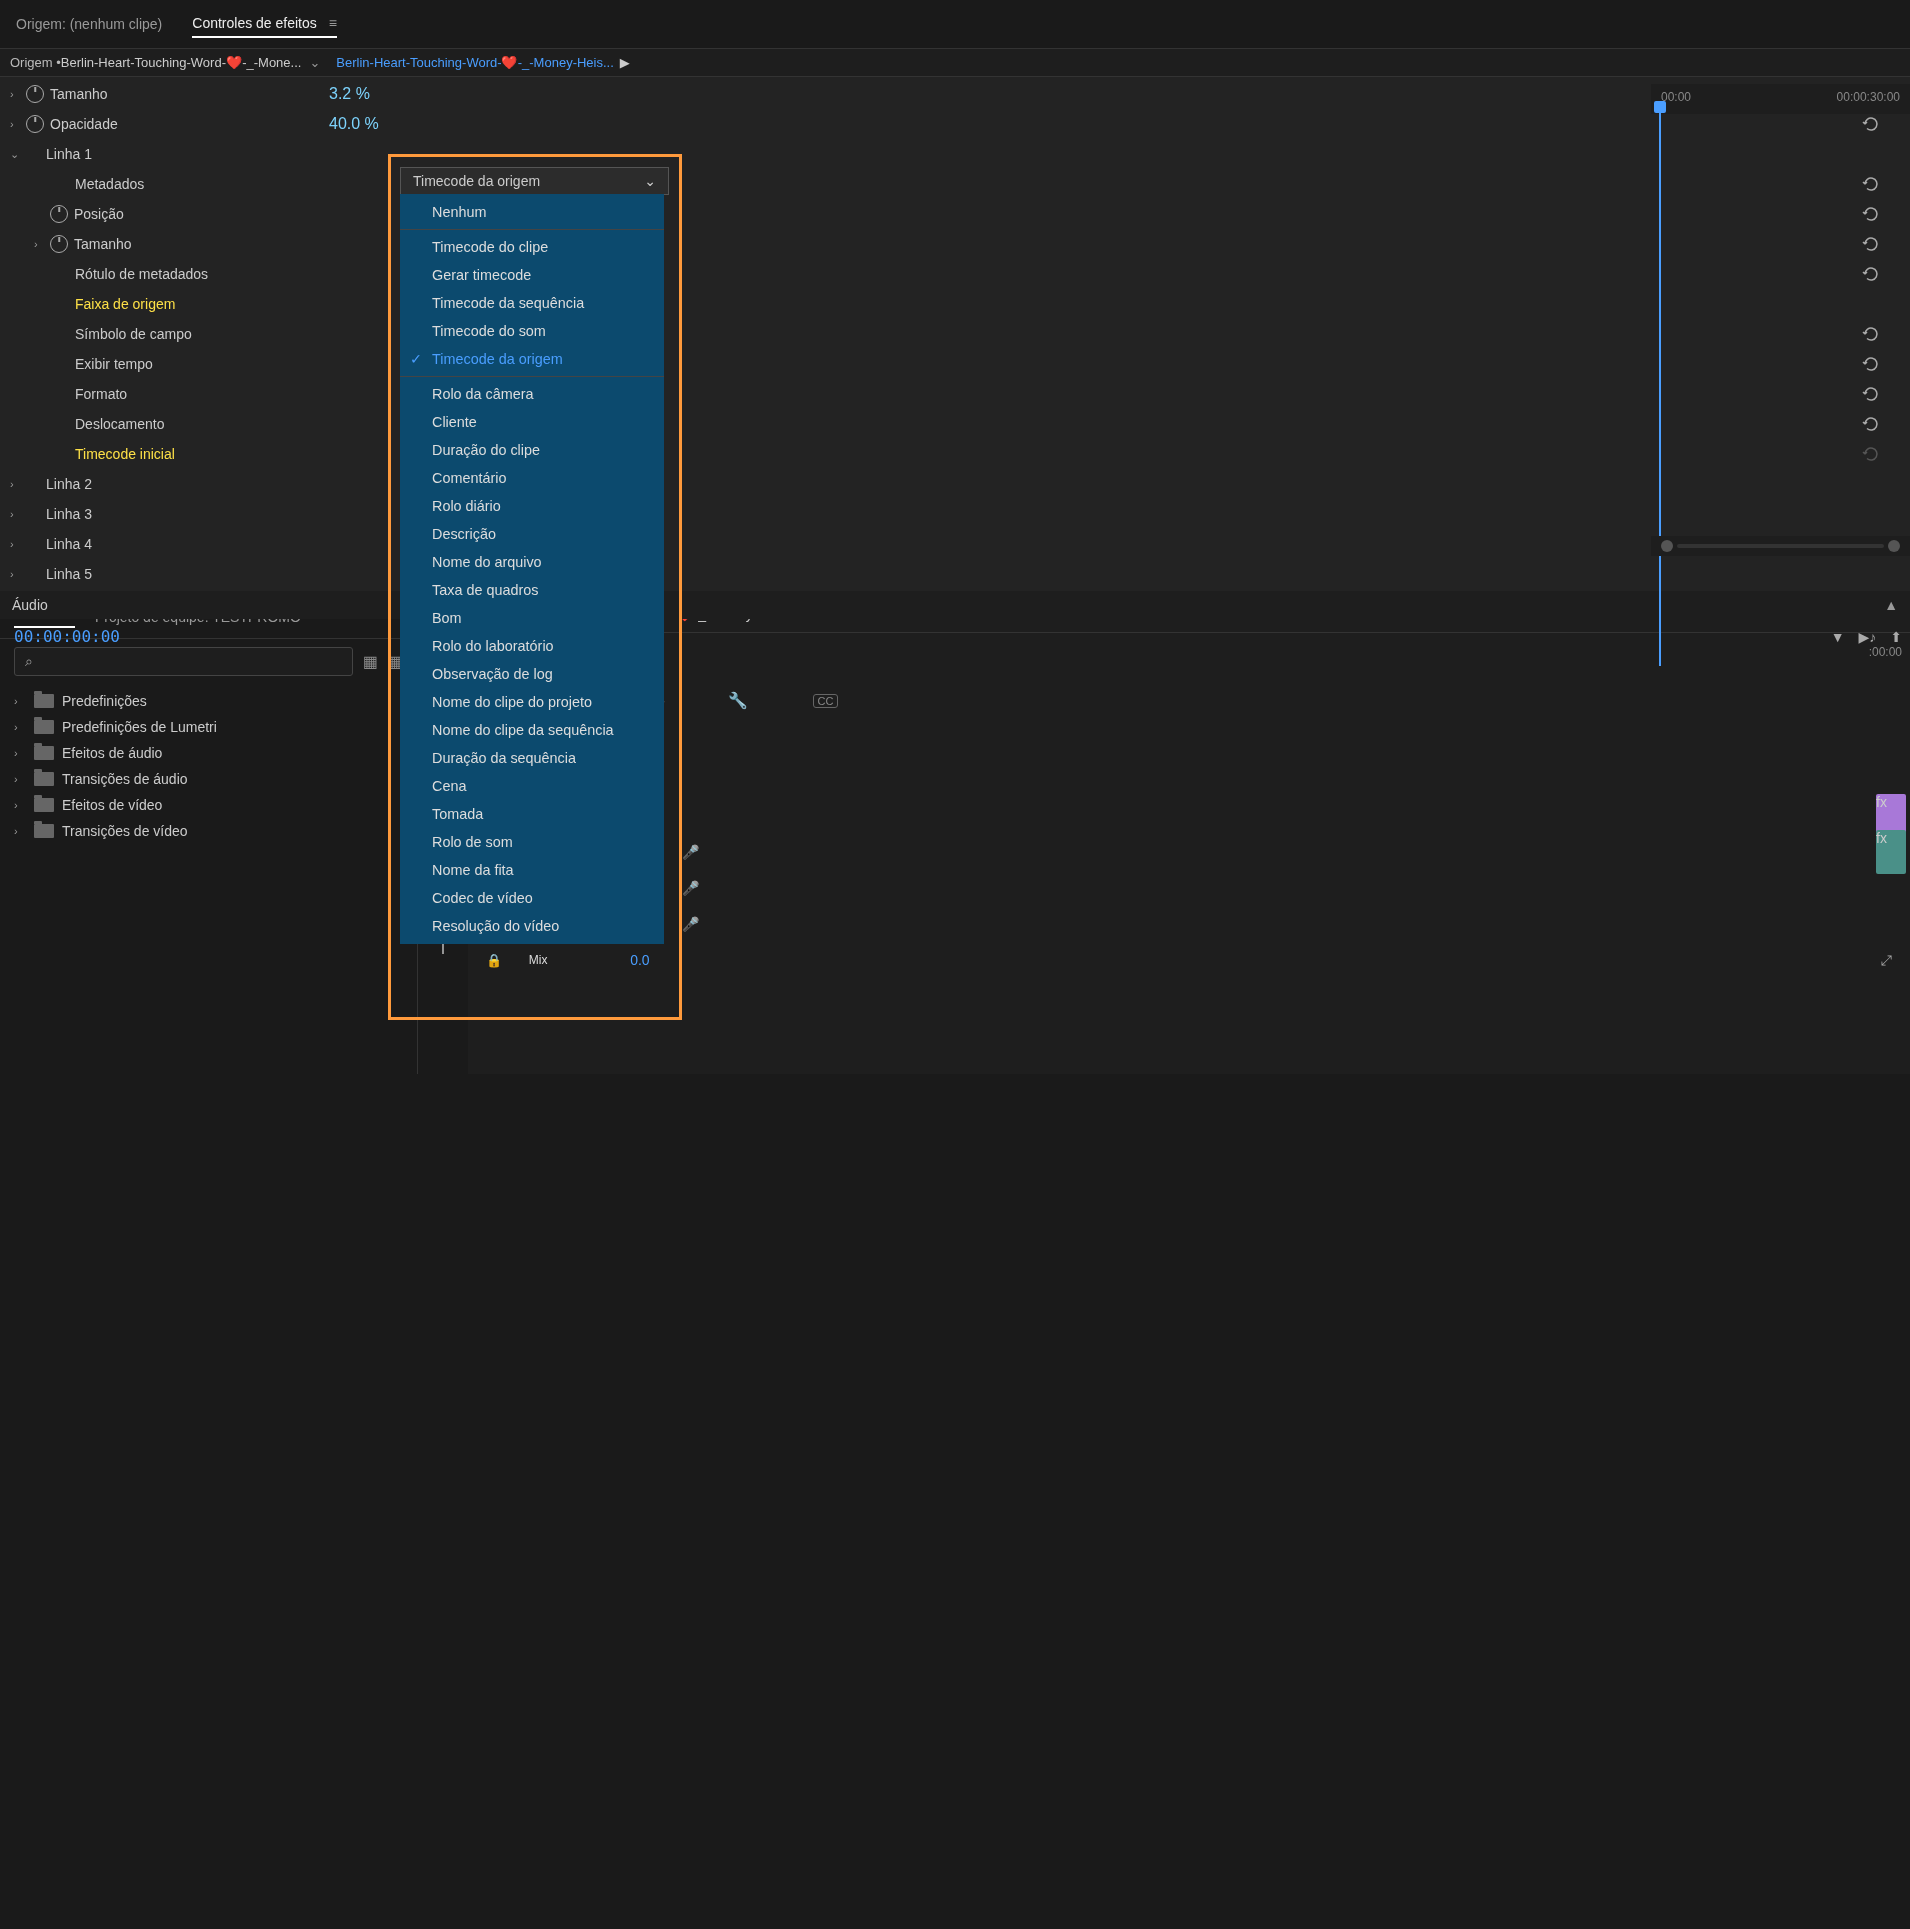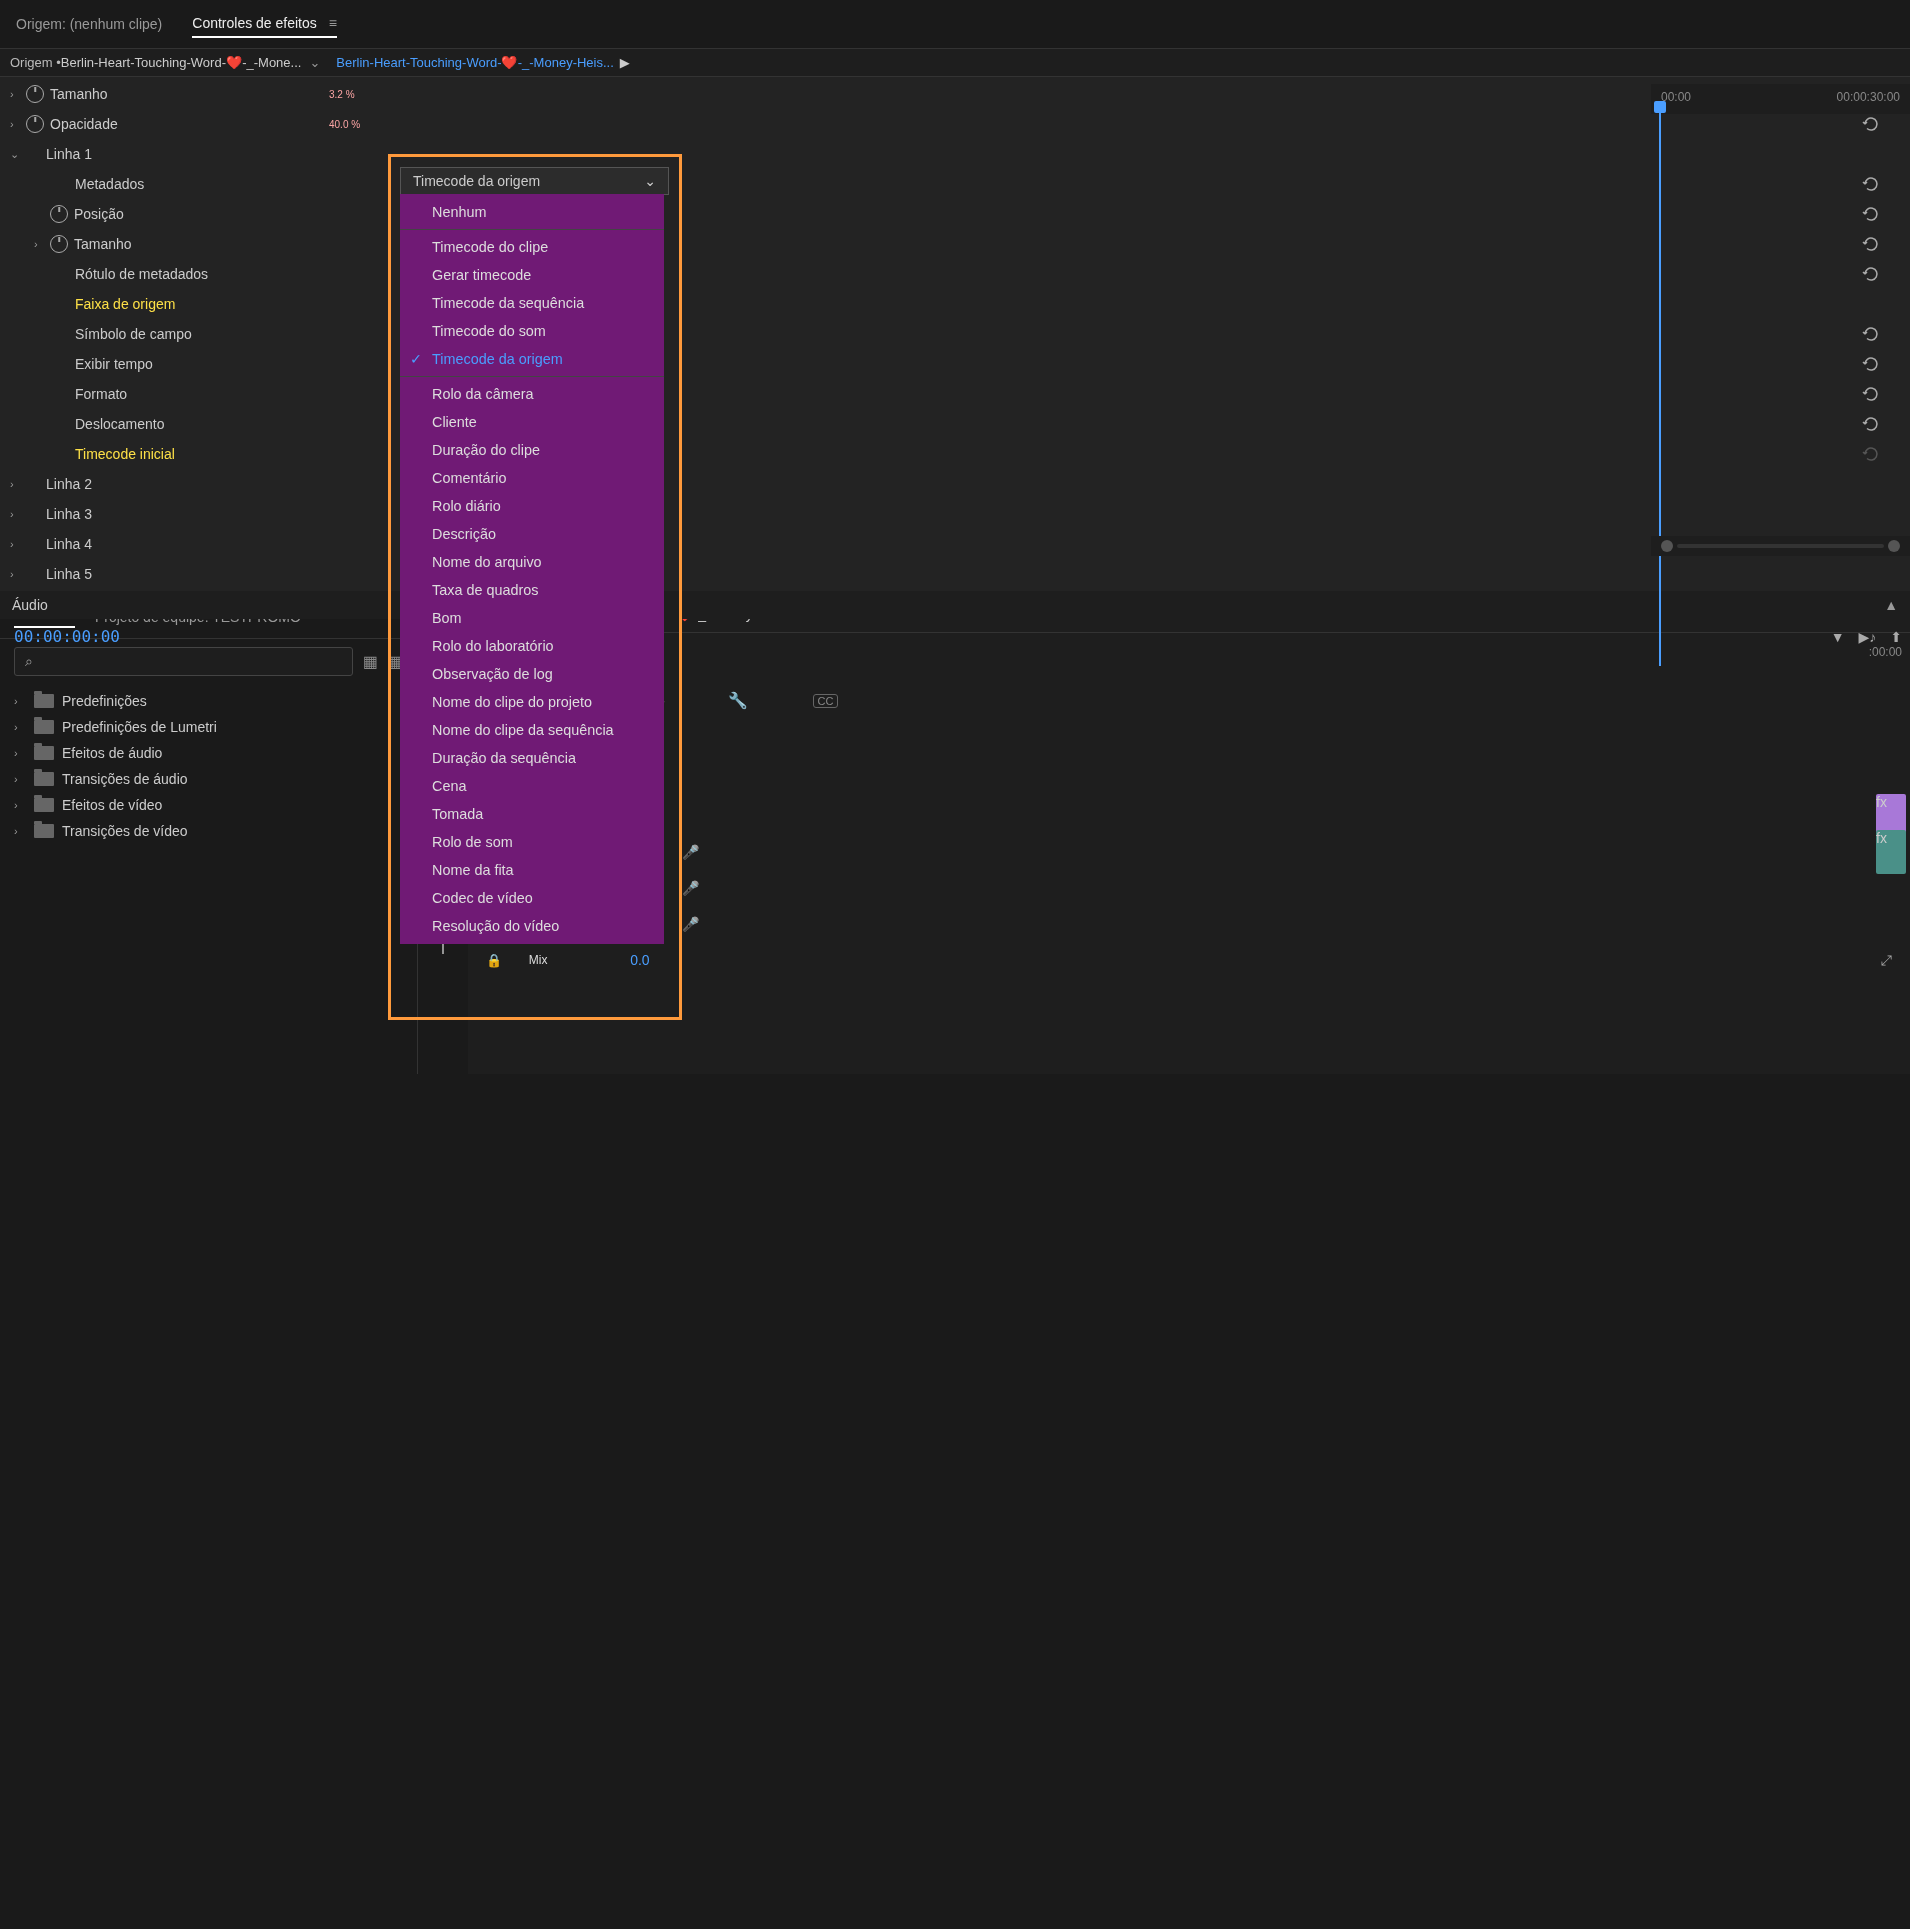--- a/index.html
+++ b/index.html
@@ -24,42 +24,42 @@
     .playhead { position: absolute; right: 249px; top: 60px; width: 2px; height: 557px; background: #4a9eff; }
     .playhead::before { content: ''; position: absolute; top: -8px; left: -5px; width: 12px; height: 12px; background: #4a9eff; border-radius: 2px; }
     
     .props-list { padding: 2px 0; background: #232323; }
     .prop-row { display: flex; align-items: center; padding: 4px 10px; min-height: 30px; position: relative; }
     .disclosure { width: 16px; color: #999; cursor: pointer; font-size: 11px; }
     .stopwatch { width: 18px; height: 18px; border: 1.5px solid #aaa; border-radius: 50%; margin-right: 6px; position: relative; }
     .stopwatch::after { content: ''; position: absolute; top: 1px; left: 50%; width: 1.5px; height: 5px; background: #aaa; transform: translateX(-50%); }
     .prop-label { flex: 0 0 279px; color: #ccc; font-size: 14px; }
     .prop-label.disabled { color: #fde047; }
-    .prop-value { color: #fca5a5; cursor: pointer; font-size: 10px; }
+    .prop-value { color: #7dd3fc; cursor: pointer; font-size: 16px; }
     .indent1 { margin-left: 40px; }
     .indent2 { margin-left: 65px; }
     .reset-icon { position: absolute; right: 30px; width: 18px; height: 16px; cursor: pointer; }
     .reset-icon svg { stroke: #aaa; }
     .reset-icon.disabled svg { stroke: #555; }
     
     .audio-header { padding: 6px 12px; background: #1e1e1e; color: #ccc; display: flex; justify-content: space-between; align-items: center; }
     .triangle-up { color: #999; }
     
     .zoom-bar { display: flex; align-items: center; padding: 4px 10px; background: #1e1e1e; }
     .zoom-handle { width: 12px; height: 12px; border-radius: 50%; background: #555; }
     .zoom-track { flex: 1; height: 4px; background: #333; margin: 0 4px; border-radius: 2px; }
     
     .timecode-blue { color: #4a9eff; font-size: 16px; padding: 8px 14px; font-family: monospace; }
     .bottom-icons { display: flex; gap: 14px; padding: 8px; justify-content: flex-end; }
     .bottom-icons span { color: #aaa; cursor: pointer; }
     
     
     .dropdown-highlight { position: absolute; top: 154px; left: 388px; width: 294px; height: 866px; border: 3px solid #ff9a3c; z-index: 100; }
     .dropdown-select { position: absolute; top: 167px; left: 400px; width: 269px; background: #2c2c2c; border: 1px solid #555; padding: 5px 12px; display: flex; justify-content: space-between; align-items: center; font-size: 14px; z-index: 101; }
-    .dropdown-menu { position: absolute; top: 194px; left: 400px; width: 264px; background: #701a75; z-index: 101; padding: 4px 0; }
+    .dropdown-menu { position: absolute; top: 194px; left: 400px; width: 264px; background: #0c4a6e; z-index: 101; padding: 4px 0; }
     .dropdown-item { padding: 6px 32px; color: #ddd; cursor: pointer; font-size: 14.4px; position: relative; }
     .dropdown-item.selected { color: #4a9eff; }
     .dropdown-item.selected::before { content: '✓'; position: absolute; left: 10px; }
     .dropdown-sep { height: 1px; background: #444; margin: 3px 0; }
     
     
     .bottom-area { display: flex; background: #1a1a1a; height: 478px; }
     .effects-panel { width: 418px; border-right: 1px solid #333; }
     .effects-tabs { display: flex; align-items: center; padding: 10px 14px; gap: 20px; border-bottom: 1px solid #333; }
     .effects-tabs .etab { color: #999; cursor: pointer; }

